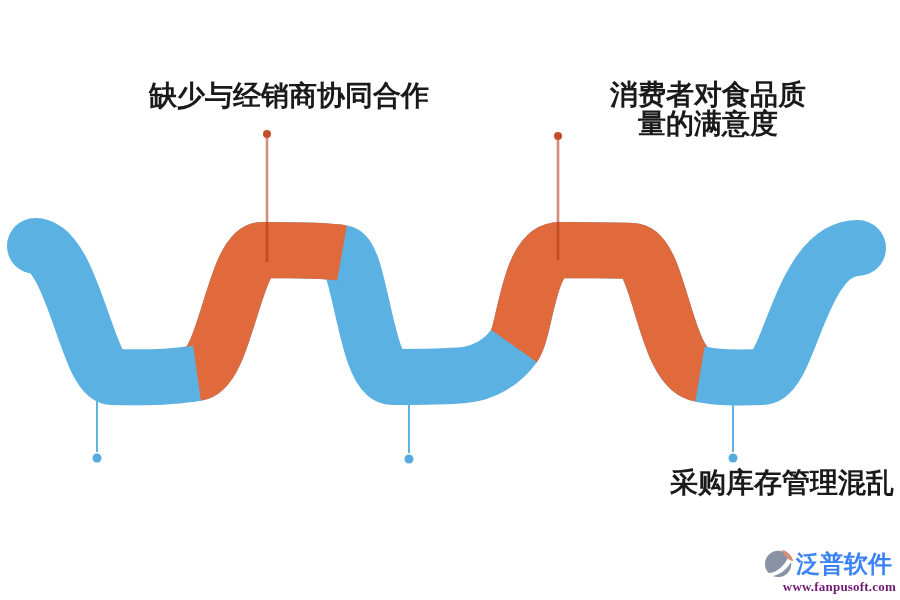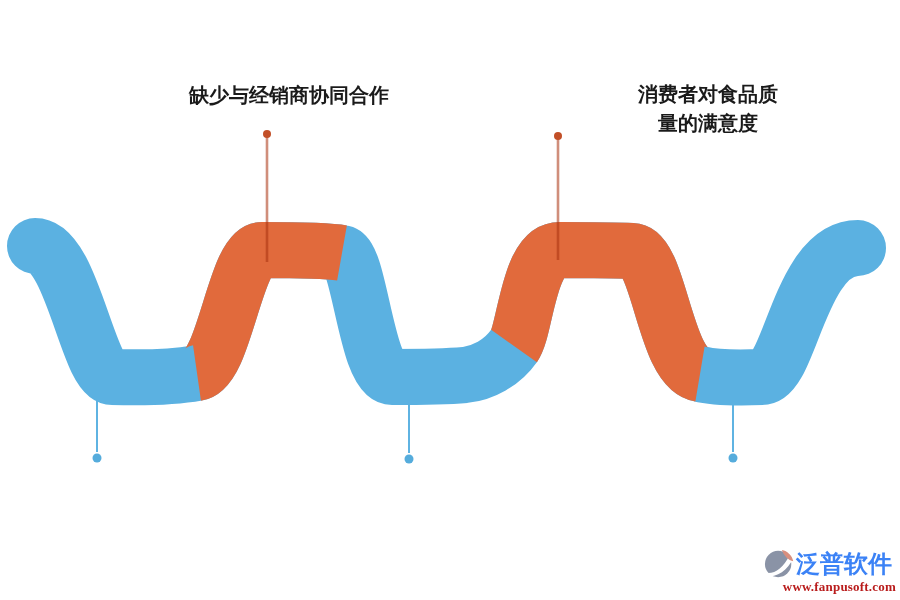--- a/index.html
+++ b/index.html
@@ -3,30 +3,30 @@
 <meta charset="utf-8">
 <style>
   html,body{margin:0;padding:0;background:#ffffff;}
   .canvas{
     position:relative;width:900px;height:600px;background:#ffffff;overflow:hidden;
     font-family:"Liberation Sans","DejaVu Sans",sans-serif;
   }
   .wave-svg{position:absolute;left:0;top:0;}
   .label{
     position:absolute;transform:translateX(-50%);
-    font-size:20px;font-weight:700;color:#1a1a1a;
+    font-size:28px;font-weight:700;color:#1a1a1a;
     white-space:nowrap;text-align:center;line-height:29px;
   }
   .label-multiline{white-space:normal;width:240px;}
   .logo{position:absolute;left:764px;top:548px;width:132px;}
   .logo-row{display:flex;align-items:center;}
   .logo-icon{width:32px;height:32px;flex:0 0 32px;}
   .logo-name{font-size:24px;font-weight:700;color:#3b82f6;letter-spacing:0px;margin-left:0;white-space:nowrap;}
   .logo-url{font-family:"Liberation Serif","DejaVu Serif",serif;font-weight:700;
-    font-size:13px;color:#b91c1c;text-align:right;margin-top:-1px;letter-spacing:0.2px;white-space:nowrap;}
+    font-size:13px;color:#701a75;text-align:right;margin-top:-1px;letter-spacing:0.2px;white-space:nowrap;}
 </style>
 </head>
 <body>
 
 <div class="canvas">
 
   <svg class="wave-svg" width="900" height="600" viewBox="0 0 900 600">
 
     <g>
       <line x1="97" y1="390" x2="97" y2="452" stroke-width="2" stroke="#5FB3E2"></line>
@@ -73,20 +73,21 @@
 
   <div class="label" style="left:289px;top:81px;">缺少与经销商协同合作</div>
 
   <div class="label label-multiline" style="left:708px;top:80px;">
     <span>消费者对食品质</span><br>
     <span>量的满意度</span>
   </div>
 
 
 
+  <div class="label" style="left:782px;top:468px;">采购库存管理混乱</div>
 
   <div class="logo">
     <div class="logo-row">
       <svg class="logo-icon" viewBox="0 0 34 34">
         <circle cx="15" cy="17" r="14" fill="#8A93A6"></circle>
         <path d="M0 26 C 10 29 20 22 27 8 L 31 11 C 25 24 15 31 1 31 Z" fill="#ffffff"></path>
         <path d="M19 2 C 25 3 30 8 31 14 C 26 13 21 8 19 2 Z" fill="#D98F7E"></path>
       </svg>
       <span class="logo-name">泛普软件</span>
     </div>

